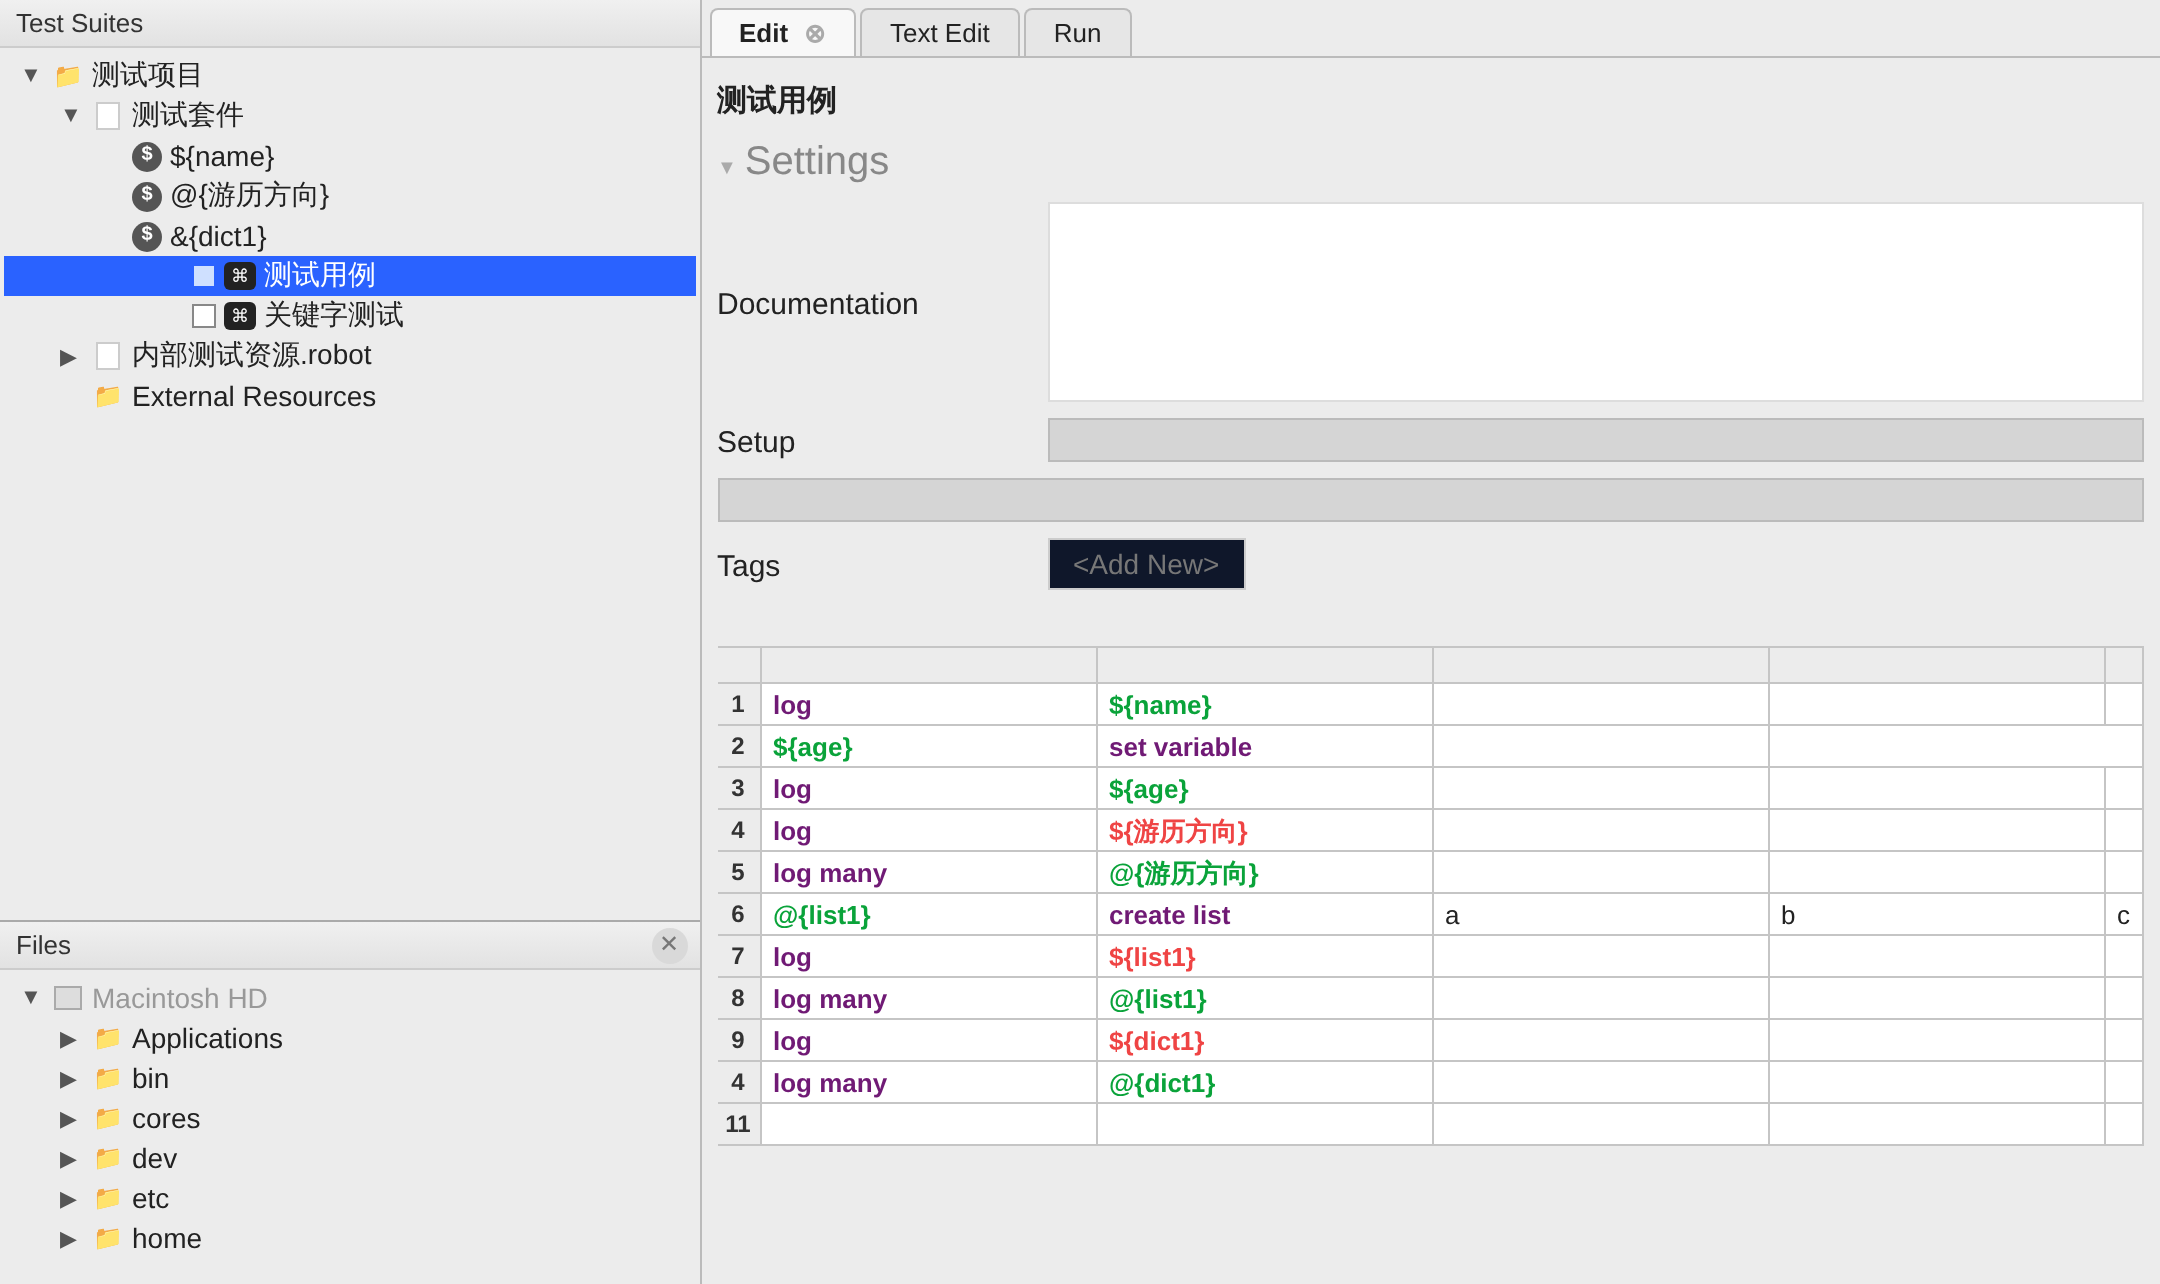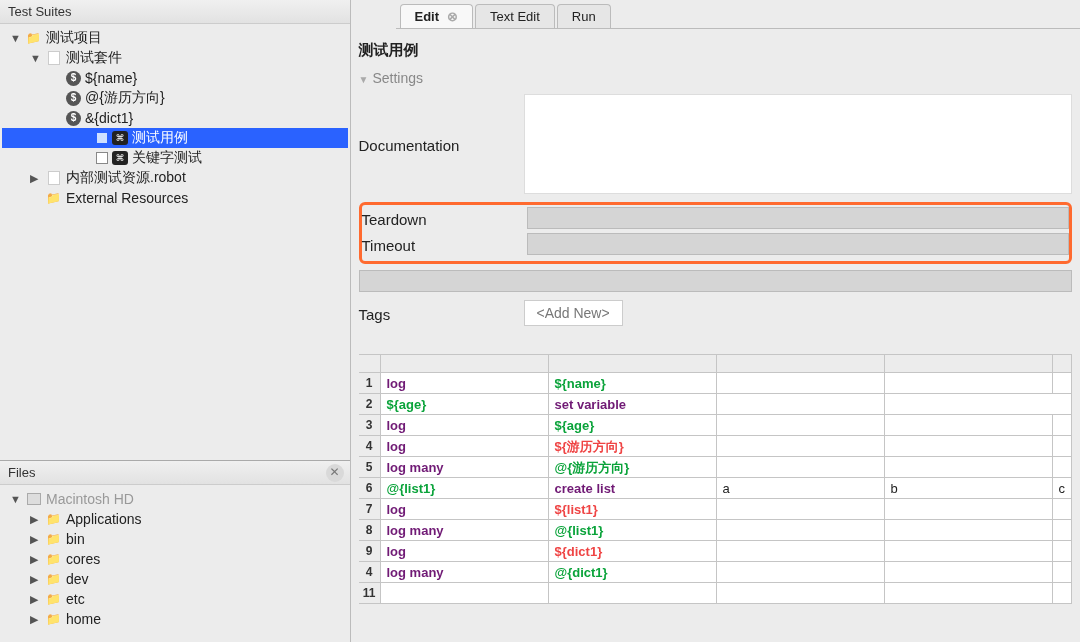--- a/index.html
+++ b/index.html
@@ -21,35 +21,35 @@
 .icon { width: 16px; height: 16px; display: inline-flex; align-items: center; justify-content: center; margin-right: 4px; font-size: 12px; }
 .icon-folder { color: #e7b94a; }
 .icon-file { background: #fff; border: 1px solid #ccc; width: 12px; height: 14px; }
 .icon-var { background: #555; color: #fff; border-radius: 50%; width: 15px; height: 15px; line-height: 14px; font-size: 10px; font-weight: bold; text-align: center; }
 .icon-kw { background: #222; color: #fff; border-radius: 3px; width: 16px; height: 14px; font-size: 9px; line-height: 13px; text-align: center; }
 .icon-disk { background: #ddd; border: 1px solid #aaa; width: 14px; height: 12px; }
 .checkbox { width: 12px; height: 12px; border: 1px solid #888; background: #fff; margin-right: 4px; display: inline-block; }
 .tree-row.selected .checkbox { border-color: #2a62ff; background: #cfe0ff; }
 
 .right-panel { flex: 1; display: flex; flex-direction: column; background: #ececec; }
-.tabs { display: flex; padding: 4px 4px 0 4px; border-bottom: 1px solid #bbb; margin-left: 45px; }
+.tabs { display: flex; padding: 4px 4px 0 4px; border-bottom: 1px solid #bbb; }
 .tab { padding: 4px 14px; border: 1px solid #bbb; border-bottom: none; background: #e6e6e6; border-radius: 4px 4px 0 0; margin-right: 2px; font-size: 13px; position: relative; }
 .tab.active { background: #f8f8f8; font-weight: bold; }
 .tab .tab-close { margin-left: 8px; color: #aaa; }
 .editor { padding: 12px 8px 0 8px; overflow: hidden; }
 .title { font-weight: bold; font-size: 15px; margin-bottom: 10px; }
-.settings-header { color: #888; font-size: 14px; margin-bottom: 8px; }
+.settings-header { color: #888; font-size: 20px; margin-bottom: 8px; }
 .settings-header::before { content: "▼"; font-size: 10px; margin-right: 4px; color: #aaa; }
 .setting-row { display: flex; margin-bottom: 8px; align-items: center; }
 .setting-label { width: 165px; color: #222; font-size: 15px; padding-top: 2px; }
 .setting-input { flex: 1; height: 22px; background: #d5d5d5; border: 1px solid #bbb; }
 .setting-input.doc { height: 100px; background: #fff; border: 1px solid #ddd; }
 .highlighted-box { border: 3px solid #ff6a2f; border-radius: 6px; padding: 2px 0; margin: 2px 0 6px 0; }
 .highlighted-box .setting-row { margin-bottom: 4px; }
-.tags-btn { background: #ffffff; border: 1px solid #ccc; padding: 4px 12px; color: #777; font-size: 14px; }
+.tags-btn { background: #0f172a; border: 1px solid #ccc; padding: 4px 12px; color: #777; font-size: 14px; }
 .grid { margin-top: 28px; border-top: 1px solid #c5c5c5; }
 .grid-row { display: flex; border-bottom: 1px solid #c5c5c5; height: 21px; }
 .grid-rownum { width: 22px; text-align: center; background: #ececec; border-right: 1px solid #c5c5c5; font-weight: bold; font-size: 12px; line-height: 21px; color: #333; }
 .grid-cell { border-right: 1px solid #c5c5c5; padding: 0 6px; line-height: 21px; font-size: 13px; background: #fff; overflow: hidden; white-space: nowrap; }
 .grid-cell.c1 { width: 168px; }
 .grid-cell.c2 { width: 168px; }
 .grid-cell.c3 { width: 168px; }
 .grid-cell.c4 { width: 168px; }
 .grid-cell.c5 { flex: 1; }
 .header-cells { background: #ececec; height: 18px; border-bottom: 1px solid #c5c5c5; display: flex; }
@@ -176,29 +176,23 @@
       <div class="tab"><span>Run</span></div>
     </div>
   <div class="editor">
     <div class="title">测试用例</div>
     <div class="settings-header">Settings</div>
 
     <div class="setting-row">
       <div class="setting-label">Documentation</div>
       <div class="setting-input doc"></div>
     </div>
-    <div class="highlighted-box">
-      <div class="setting-row">
-        <div class="setting-label">Teardown</div>
-        <div class="setting-input"></div>
-      </div>
-      <div class="setting-row">
-        <div class="setting-label">Timeout</div>
-        <div class="setting-input"></div>
-      </div>
+    <div class="setting-row">
+      <div class="setting-label">Setup</div>
+      <div class="setting-input"></div>
     </div>
     <div class="setting-row">
       <div class="setting-input"></div>
     </div>
     <div class="setting-row">
       <div class="setting-label">Tags</div>
       <div><button class="tags-btn">&lt;Add New&gt;</button></div>
     </div>
 
     <div class="grid">

